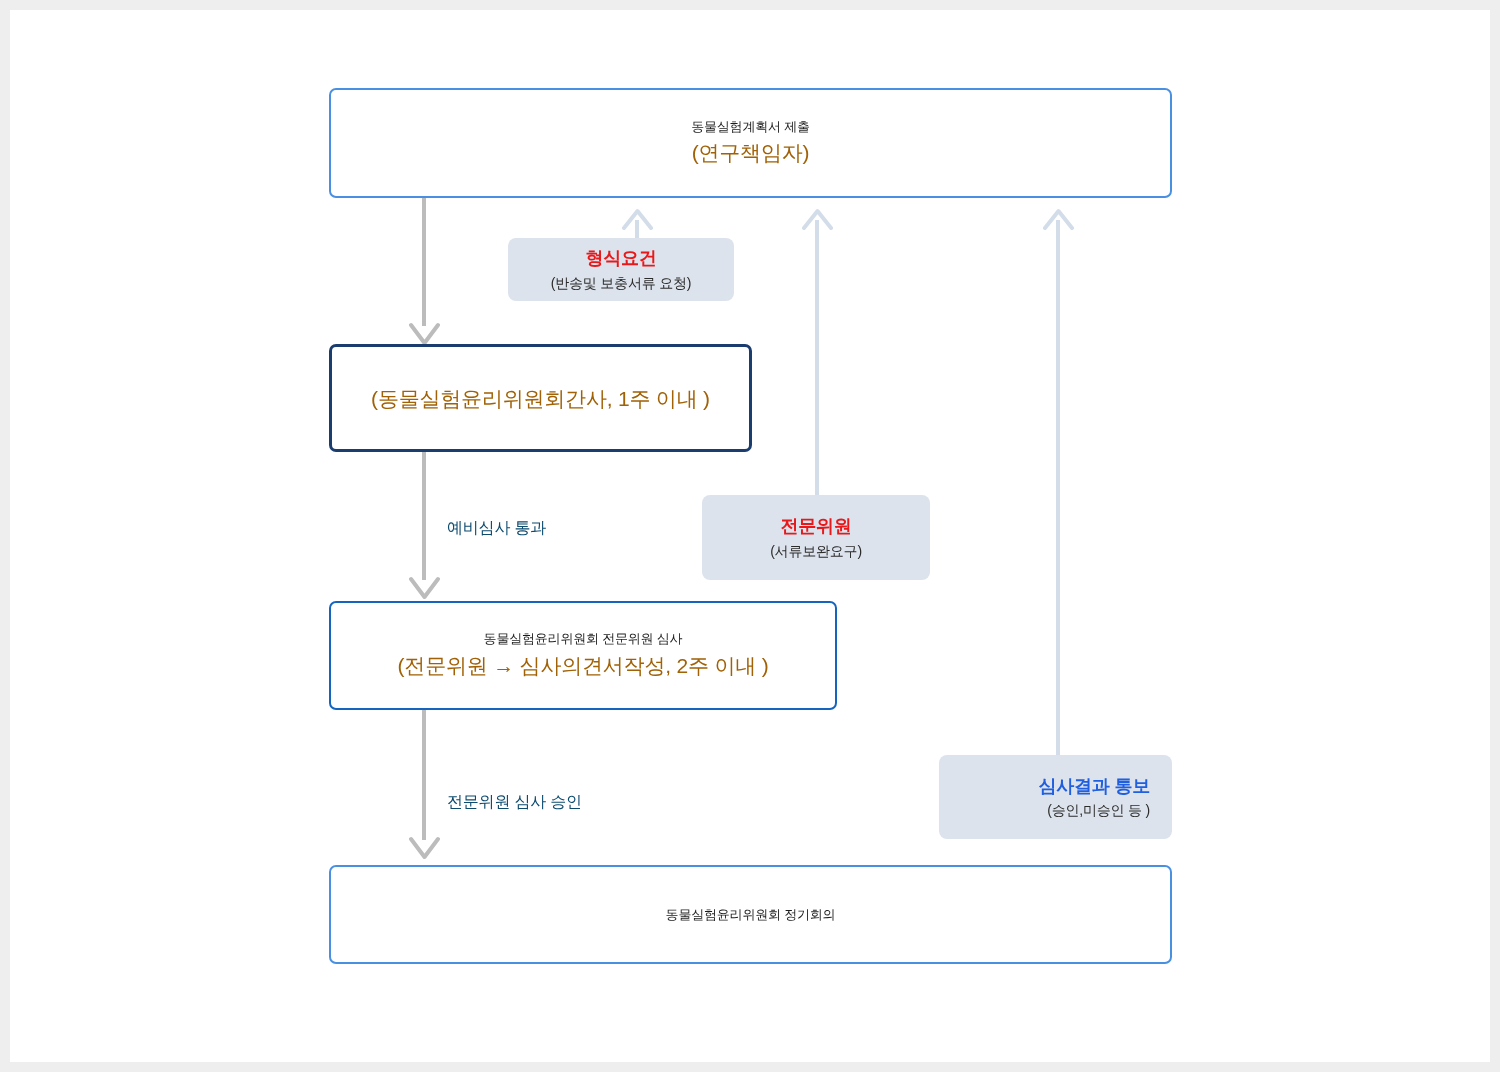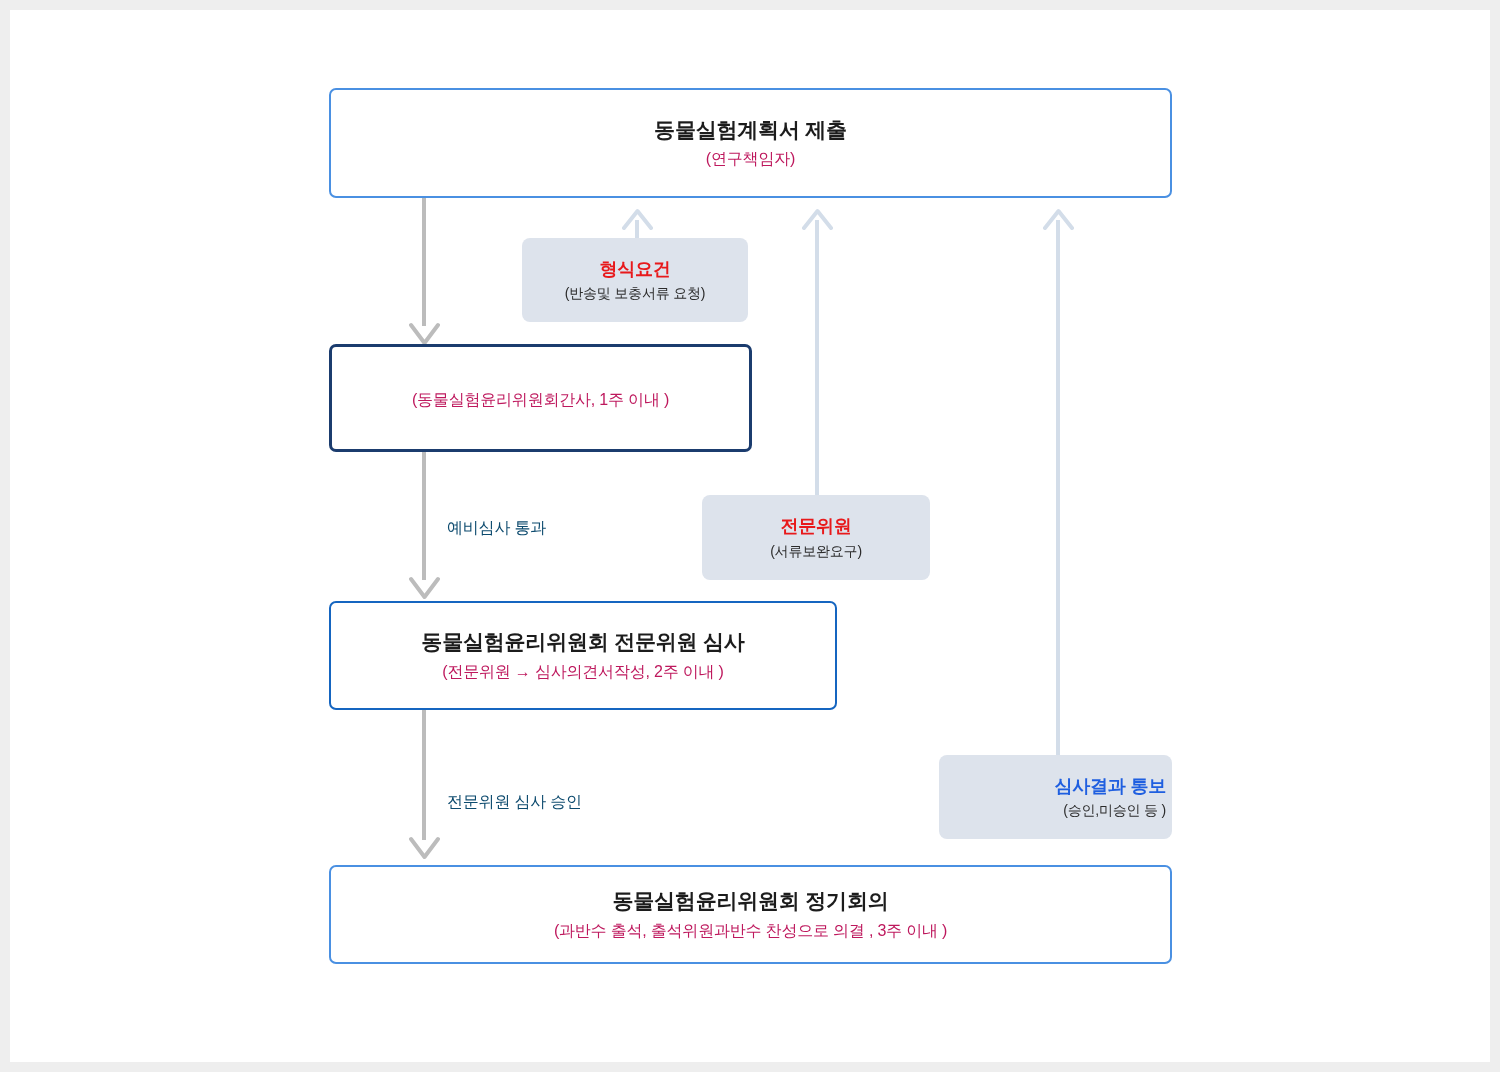--- a/index.html
+++ b/index.html
@@ -32,30 +32,30 @@
     box-sizing: border-box;
     background: #ffffff;
     border-radius: 7px;
     display: flex;
     flex-direction: column;
     align-items: center;
     justify-content: center;
     text-align: center;
   }
   .pbox .ttl {
-    font-size: 21px;
-    font-weight: bold;
+    font-size: 13px;
+    font-weight: normal;
     color: #1c1c1c;
     line-height: 1.35;
     letter-spacing: -0.2px;
   }
   .pbox .sub {
-    font-size: 16px;
+    font-size: 21px;
     font-weight: normal;
-    color: #be185d;
+    color: #a16207;
     line-height: 1.45;
     letter-spacing: -0.2px;
     margin-top: 3px;
   }
 
   .style-light { border: 2.5px solid #4a90e2; }
   .style-navy  { border: 3px solid #1b3c6e; }
   .style-blue  { border: 2.5px solid #1565c0; }
 
   
@@ -76,21 +76,21 @@
     line-height: 1.35;
     letter-spacing: -0.2px;
   }
   .chip .csub {
     font-size: 14px;
     color: #2b2b2b;
     line-height: 1.45;
     letter-spacing: -0.2px;
     margin-top: 2px;
   }
-  .chip-offset-right { align-items: flex-end; padding-right: 6px; }
+  .chip-offset-right { align-items: flex-end; padding-right: 22px; }
 
   
   .vline {
     position: absolute;
     width: 4px;
   }
   .vline.down { background: #bcbcbc; }
   .vline.up   { background: #d3dde9; }
 
   .arrowhead { position: absolute; }
@@ -151,24 +151,23 @@
       <div class="sub">(동물실험윤리위원회간사, 1주 이내 )</div>
     </div>
 
     <div class="pbox style-blue" style="left:319px; top:591px; width:508px; height:109px;">
       <div class="ttl">동물실험윤리위원회 전문위원 심사</div>
       <div class="sub">(전문위원 → 심사의견서작성, 2주 이내 )</div>
     </div>
 
     <div class="pbox style-light" style="left:319px; top:855px; width:843px; height:99px;">
       <div class="ttl">동물실험윤리위원회 정기회의</div>
-      <div class="sub">(과반수 출석, 출석위원과반수 찬성으로 의결 , 3주 이내 )</div>
     </div>
 
-    <div class="chip" style="left:512px; top:228px; width:226px; height:84px;">
+    <div class="chip" style="left:498px; top:228px; width:226px; height:63px;">
       <div class="ctitle" style="color:#e8191b;">형식요건</div>
       <div class="csub">(반송및 보충서류 요청)</div>
     </div>
 
     <div class="chip" style="left:692px; top:485px; width:228px; height:85px;">
       <div class="ctitle" style="color:#e8191b;">전문위원</div>
       <div class="csub">(서류보완요구)</div>
     </div>
 
     <div class="chip chip-offset-right" style="left:929px; top:745px; width:233px; height:84px;">

